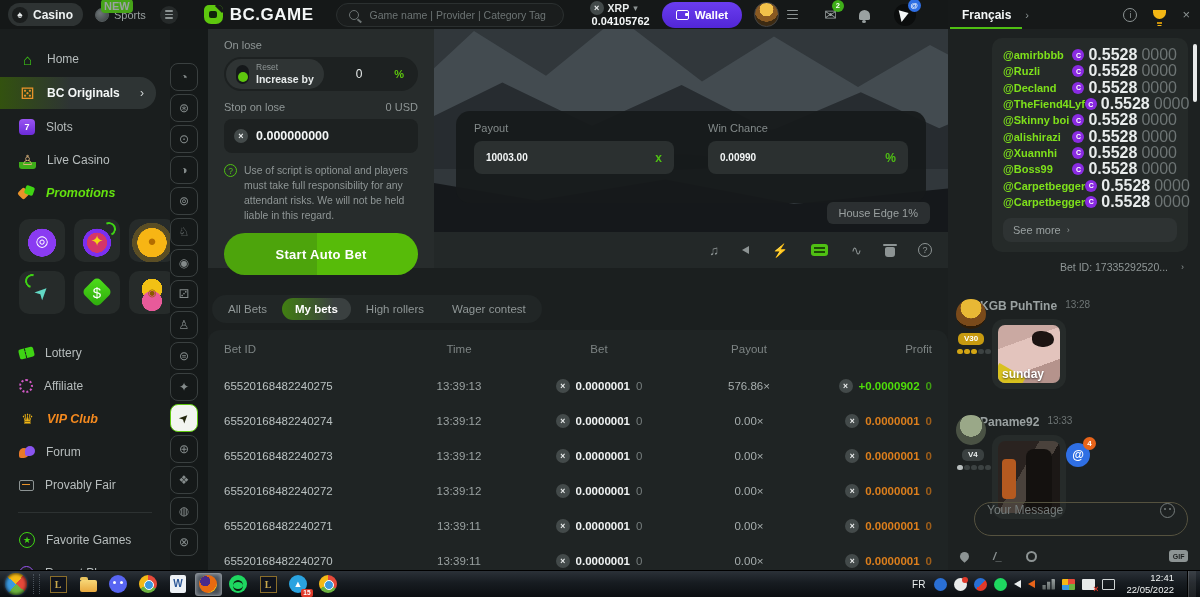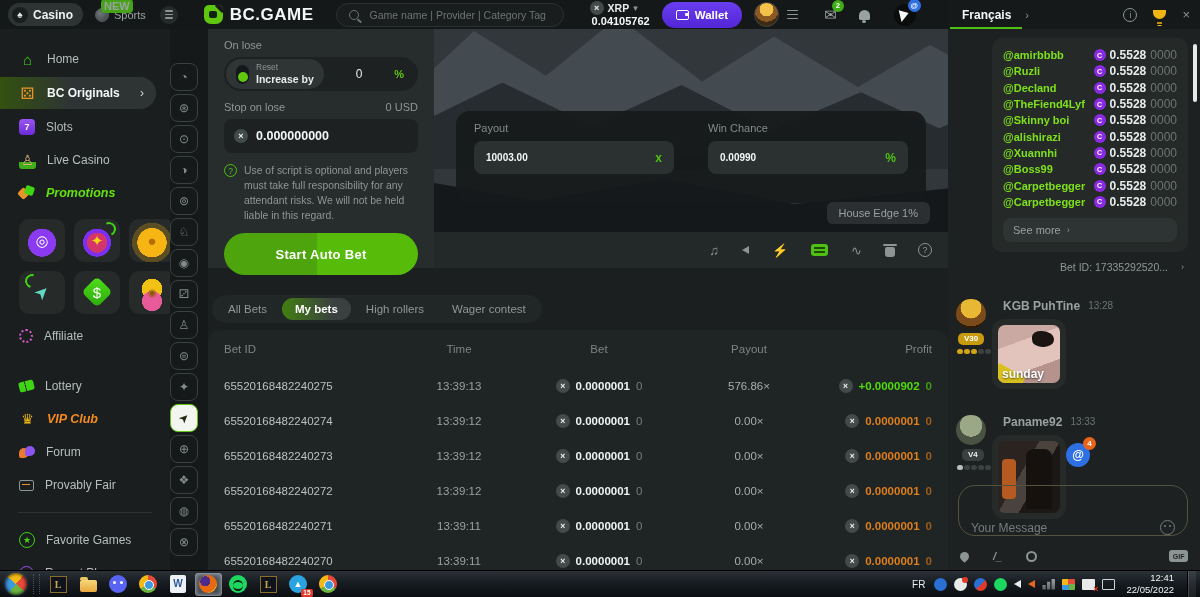--- a/index.html
+++ b/index.html
@@ -176,49 +176,49 @@
   .chat-head .sp{flex:1}
   .info-ico{width:14px;height:14px;border:1.3px solid #8d9494;border-radius:50%;color:#8d9494;font-size:9px;font-style:normal}
   .trophy{width:13px;height:9px;background:#f2b614;border-radius:0 0 7px 7px;position:relative;margin:0 16px}
   .trophy:after{content:"";position:absolute;left:4px;bottom:-5px;width:5px;height:2.5px;background:#c78d08;box-shadow:0 2.5px 0 -0.5px #f2b614}
   .close-x{color:#8d9494;font-size:13px}
   .mentions{margin:9px 12px 0 44px;background:#252a29;border-radius:10px;padding:9px 11px 10px}
   .mrow{display:flex;justify-content:space-between;align-items:center;height:16.3px}
   .mname{color:#7ee01b;font-size:11px;font-weight:bold}
   .mamt{display:flex;align-items:center;gap:4px}
   .coin-p{width:12px;height:12px;border-radius:50%;background:#8a2be2;color:#fff;font-size:7px;font-weight:bold}
-  .mamt b{color:#e8ecec;font-size:12px}
+  .mamt b{color:#e8ecec;font-size:16px}
   .mamt .dim{color:#6d7474;font-weight:normal}
   .see-more{margin-top:8px;background:#2e3333;border-radius:8px;height:24px;display:flex;align-items:center;padding:0 10px;gap:6px;color:#9aa1a1;font-size:11px}
   .betid-row{display:flex;justify-content:flex-end;align-items:center;gap:13px;margin:9px 16px 0;color:#8f9696;font-size:10.5px}
   .msg{position:relative;margin:26px 12px 0 8px}
   .msg .av{position:absolute;left:0;top:0;width:30px;height:30px;border-radius:50%}
   .av1{background:radial-gradient(circle at 50% 30%,#e8b835 0 40%,#7a4a1a 41% 70%,#2e1c08 71%)}
   .av2{background:radial-gradient(circle at 50% 35%,#9aa888 0 45%,#4a5244 46%)}
   .lvl{position:absolute;left:2px;top:34px;border-radius:5px;font-size:8px;font-weight:bold;padding:1.5px 6px}
   .lvl.gold{background:#c79a10;color:#fff}
   .lvl.grey{background:#3a4040;color:#e8ecec;left:6px}
   .stars{position:absolute;left:1px;top:50px;display:flex;gap:1.5px}
   .stars i{width:5.5px;height:5.5px;border-radius:50%;background:#3c4242}
   .stars i.on{background:#d3a514}
   .stars i.lt{background:#b9bfbf}
-  .mhead{margin-left:47px;display:flex;align-items:center;gap:8px}
+  .mhead{margin-left:24px;display:flex;align-items:flex-start;gap:8px}
   .mhead b{color:#9aa1a1;font-size:12px}
   .mhead span{color:#6d7474;font-size:10px}
   .bubble{margin:6px 0 0 36px;display:inline-block;background:#262b2a;border-radius:12px;padding:6px}
   .gif1{width:62px;height:58px;border-radius:7px;background:linear-gradient(160deg,#caa9a2 0 30%,#e3c4bd 30% 70%,#b5938c 70%);position:relative;overflow:hidden}
   .gif1:before{content:"";position:absolute;right:6px;top:6px;width:22px;height:16px;background:#1c1412;border-radius:40% 60% 50% 50%}
   .gif1:after{content:"";position:absolute;left:-6px;bottom:-8px;width:30px;height:22px;background:#d8c11e;transform:rotate(30deg)}
   .gif-cap{position:absolute;left:4px;bottom:2px;color:#fff;font-weight:800;font-size:12px;z-index:2;text-shadow:0 1px 2px rgba(0,0,0,.6)}
   .gif2{width:62px;height:72px;border-radius:7px;background:linear-gradient(120deg,#2a2320 0 40%,#4a423c 40% 60%,#1c1816 60%);position:relative;overflow:hidden}
   .gif2:before{content:"";position:absolute;left:4px;top:18px;width:14px;height:40px;background:#b55a20;border-radius:4px}
   .gif2:after{content:"";position:absolute;right:8px;top:8px;width:26px;height:60px;background:#14110f;border-radius:8px 8px 0 0}
   .fab-at{position:absolute;left:118px;top:443px;width:24px;height:24px;border-radius:50%;background:#2f6fe4;color:#fff;font-size:12px;font-weight:bold;z-index:6}
   .fab-badge{position:absolute;top:-6px;right:-6px;background:#e8641a;color:#fff;font-size:8px;font-weight:bold;border-radius:7px;width:13px;height:13px;display:flex;align-items:center;justify-content:center}
-  .chat-input{position:absolute;left:10px;right:12px;bottom:34px;height:51px;border:1px solid #55523f;border-radius:17px;display:flex;align-items:flex-end;padding:0 12px;gap:8px}
+  .chat-input{position:absolute;left:26px;right:12px;bottom:34px;height:34px;border:1px solid #55523f;border-radius:17px;display:flex;align-items:flex-start;padding:0 12px;gap:8px}
   .chat-input input{flex:1;background:transparent;border:none;outline:none;color:#b9bfbf;font-size:12px;font-family:inherit;min-width:0}
   .chat-input input::placeholder{color:#757c7c}
   .smiley{width:15px;height:15px;border:1.4px solid #757c7c;border-radius:50%;position:relative}
   .smiley:after{content:"";position:absolute;left:3px;top:4px;width:2px;height:2px;background:#757c7c;border-radius:50%;box-shadow:5px 0 0 #757c7c}
   .chat-tools{position:absolute;left:12px;right:12px;bottom:8px;display:flex;align-items:center;gap:24px}
   .drop{width:9px;height:9px;background:#8d9494;border-radius:50% 50% 50% 0;transform:rotate(-45deg)}
   .slashi{color:#8d9494;font-size:11px;font-weight:bold;font-style:italic}
   .coin-o{width:11px;height:11px;border:2px solid #8d9494;border-radius:50%}
   .gif-chip{margin-left:auto;background:#8d9494;color:#1d2121;font-size:7px;font-weight:800;border-radius:3px;padding:2.5px 3.5px}
   .chat-scroll{position:absolute;right:3px;top:44px;width:4px;height:58px;background:#e8eaea;border-radius:2px;z-index:8}
@@ -357,27 +357,27 @@
           <i>➤</i>
         </div>
       <div class="ptile p5">
           <b></b>
           <i>$</i>
         </div>
       <div class="ptile p6">
           <i>◉</i>
         </div>
     </div>
-    <div class="side-item">
-      <span class="aff"></span>
-      <span class="lbl">Affiliate</span>
-    </div>
     <div class="side-item" style="margin-top:20px">
       <span class="ticket"></span>
       <span class="lbl">Lottery</span>
+    </div>
+    <div class="side-item">
+      <span class="aff"></span>
+      <span class="lbl">Affiliate</span>
     </div>
     <div class="side-item">
       <span class="ico gi crown">♛</span>
       <span class="lbl lbl-vip">VIP Club</span>
     </div>
     <div class="side-item">
       <span class="forum-ico"></span>
       <span class="lbl">Forum</span>
     </div>
     <div class="side-item">

